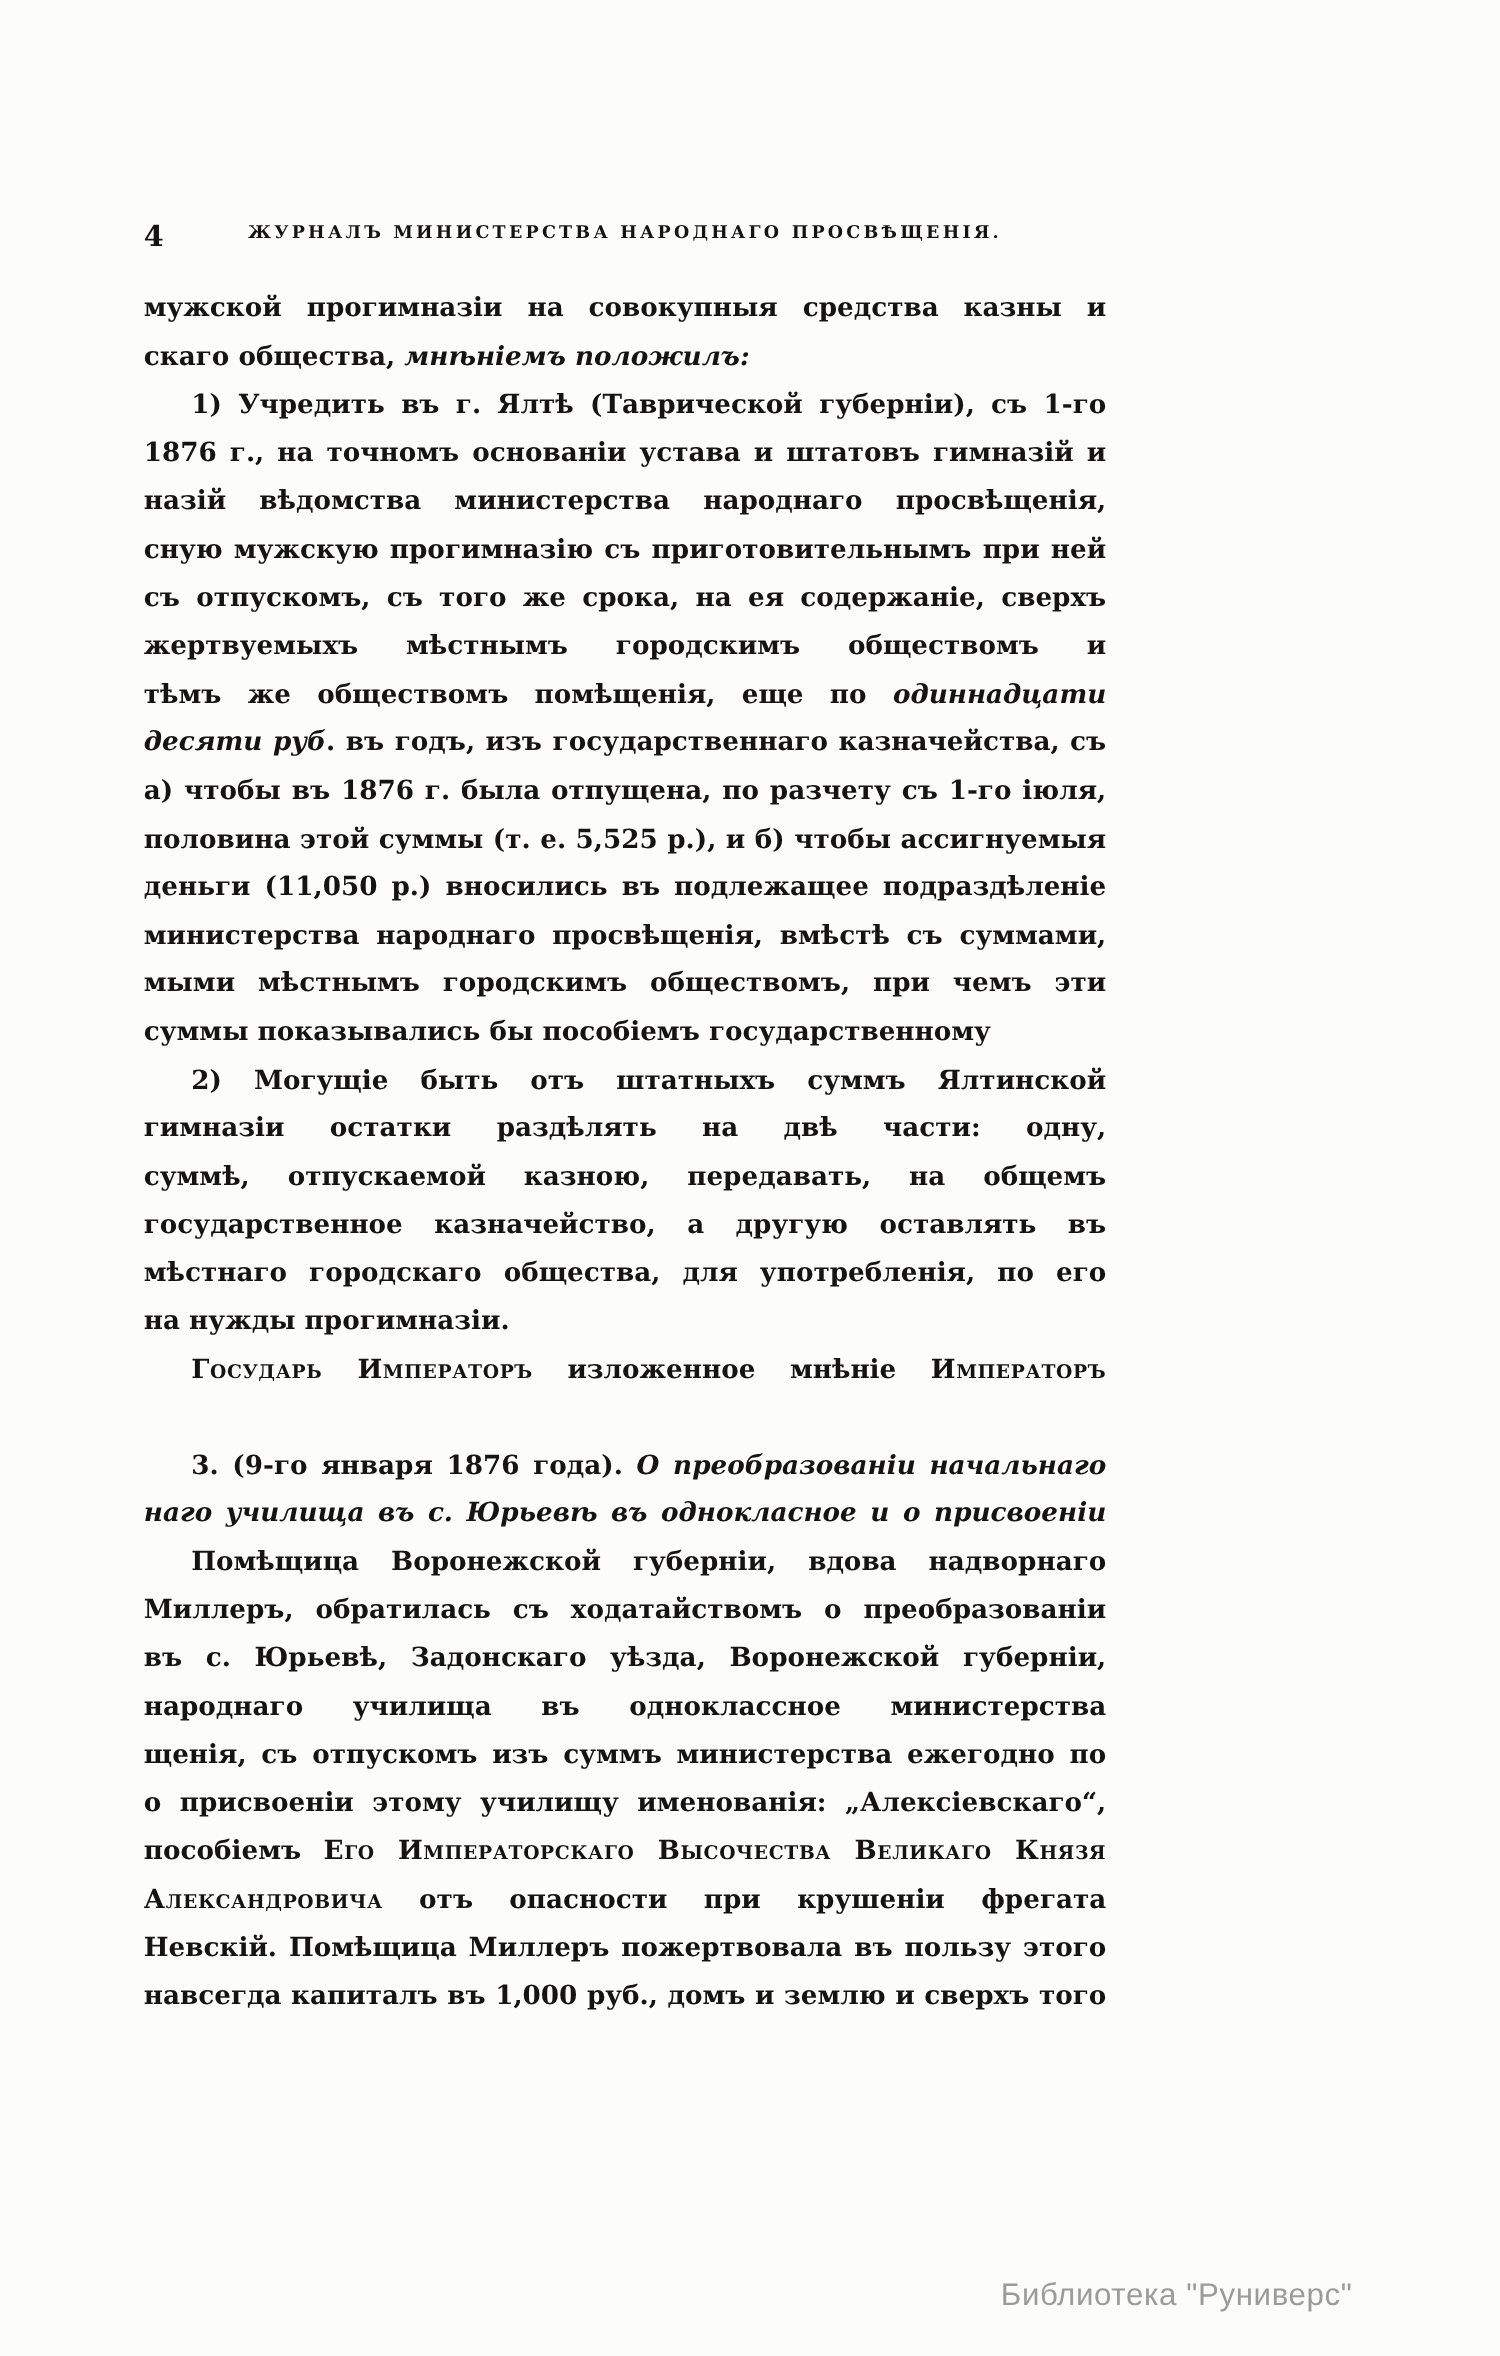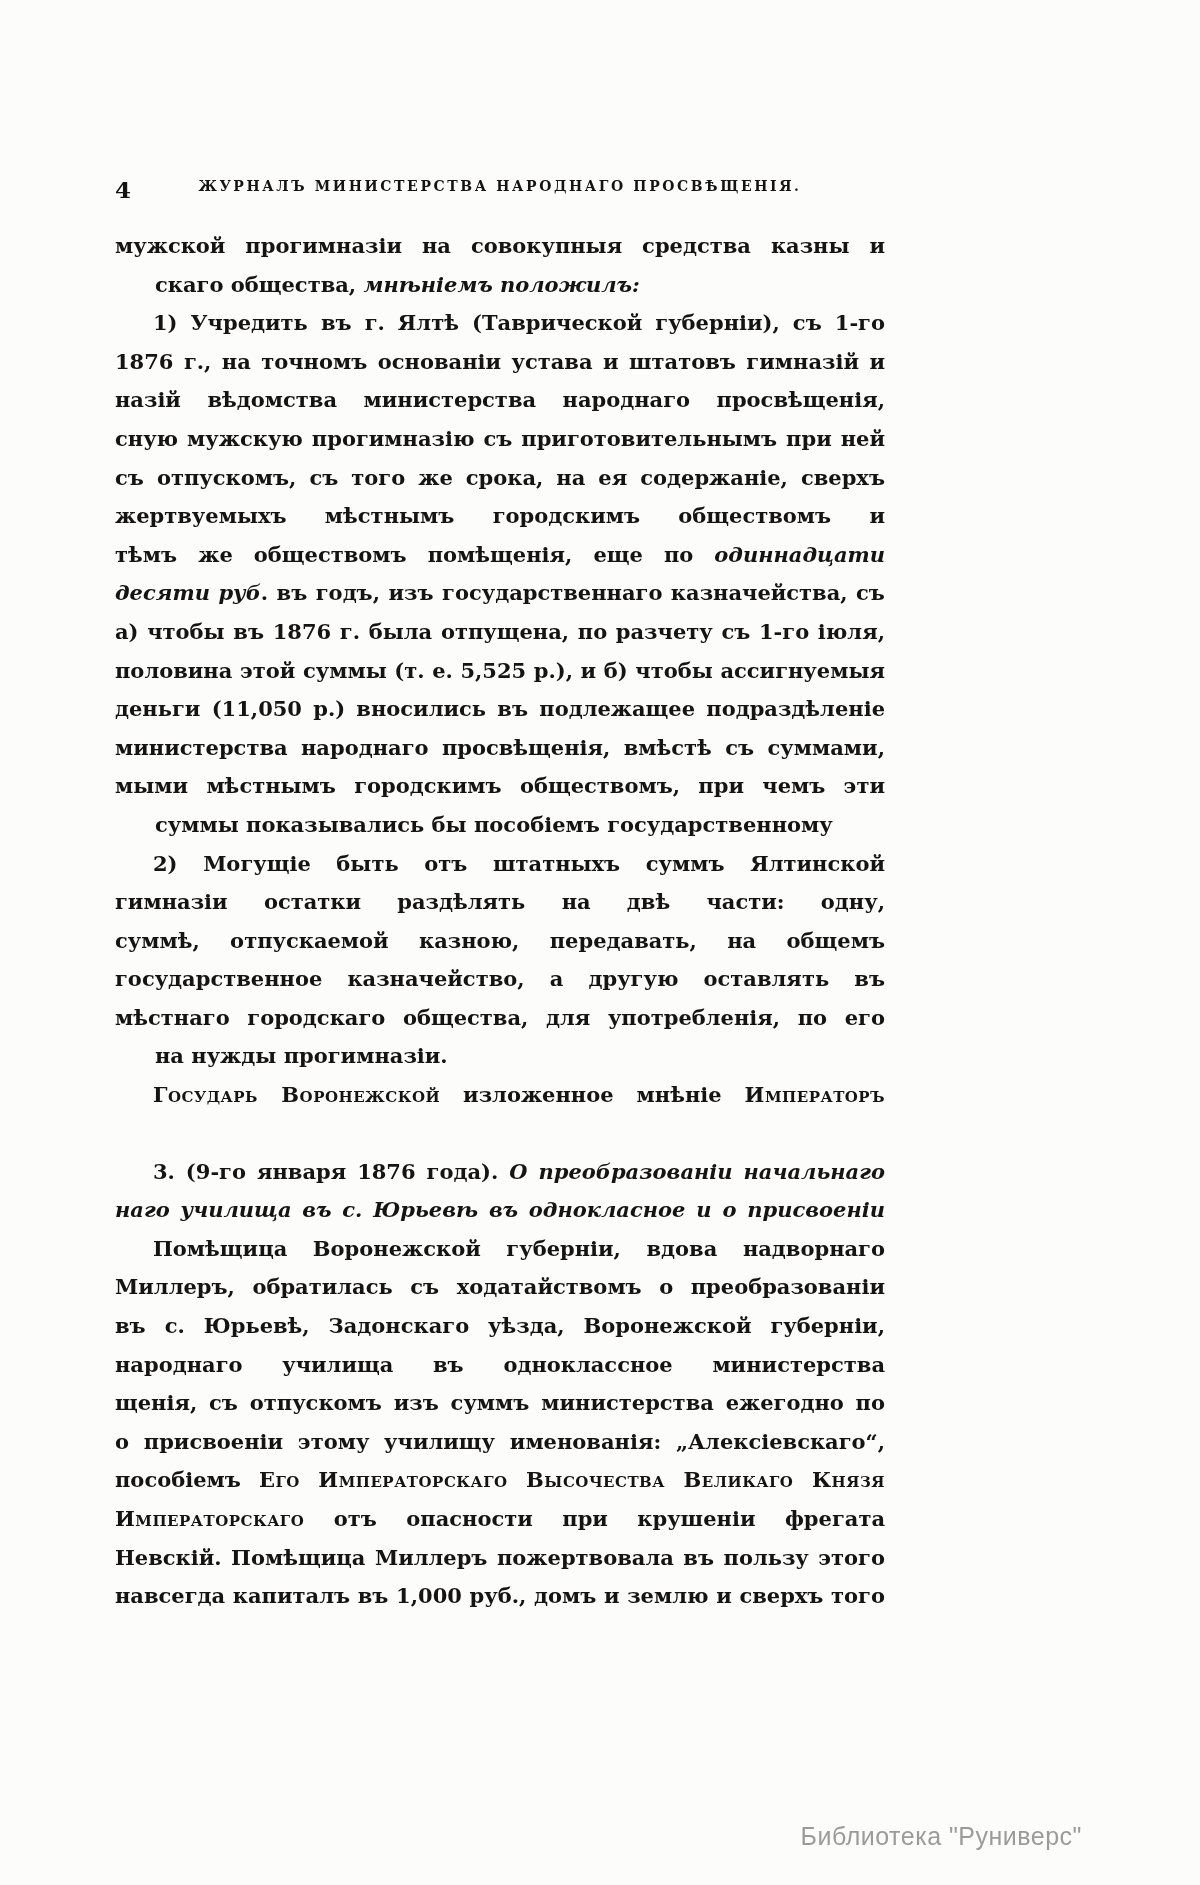--- a/index.html
+++ b/index.html
@@ -45,21 +45,20 @@
     line-height: 38.6px;
     height: 38.6px;
     text-align: justify;
     text-align-last: justify;
     white-space: normal;
     overflow: hidden;
   }
   .text-line.last-line {
     text-align: left;
     text-align-last: left;
-    margin-left: 40px;
   }
   .text-line.indent { text-indent: 38px; }
   .seg-regular { font-style: normal; }
   .seg-italic { font-style: italic; }
   .seg-smallcaps { font-variant: small-caps; letter-spacing: 0.5px; }
   .watermark {
     position: absolute;
     top: 1822px;
     right: 118px;
     font-family: "Liberation Sans", sans-serif;
@@ -99,33 +98,33 @@
     </div>
     <div class="paragraph">
       <div class="text-line indent"><span class="seg-regular">2) Могущіе быть отъ штатныхъ суммъ Ялтинской мужской про-</span></div>
       <div class="text-line"><span class="seg-regular">гимназіи остатки раздѣлять на двѣ части: одну, соотвѣтствующую</span></div>
       <div class="text-line"><span class="seg-regular">суммѣ, отпускаемой казною, передавать, на общемъ основаніи въ</span></div>
       <div class="text-line"><span class="seg-regular">государственное казначейство, а другую оставлять въ распоряженіи</span></div>
       <div class="text-line"><span class="seg-regular">мѣстнаго городскаго общества, для употребленія, по его усмотрѣнію,</span></div>
       <div class="text-line last-line"><span class="seg-regular">на нужды прогимназіи.</span></div>
     </div>
     <div class="paragraph">
-      <div class="text-line indent"><span class="seg-smallcaps">Государь Воронежской</span><span class="seg-regular"> изложенное мнѣніе </span><span class="seg-smallcaps">Императоръ</span></div>
+      <div class="text-line indent"><span class="seg-smallcaps">Государь Императоръ</span><span class="seg-regular"> изложенное мнѣніе </span><span class="seg-smallcaps">Императоръ</span></div>
     </div>
     <div class="paragraph gap-before">
       <div class="text-line indent"><span class="seg-regular">3. (9-го января 1876 года). </span><span class="seg-italic">О преобразованіи начальнаго народ-</span></div>
       <div class="text-line"><span class="seg-italic">наго училища въ с. Юрьевѣ въ однокласное и о присвоеніи оному на-</span></div>
     </div>
     <div class="paragraph">
       <div class="text-line indent"><span class="seg-regular">Помѣщица Воронежской губерніи, вдова надворнаго совѣтника</span></div>
       <div class="text-line"><span class="seg-regular">Миллеръ, обратилась съ ходатайствомъ о преобразованіи устроеннаго</span></div>
       <div class="text-line"><span class="seg-regular">въ с. Юрьевѣ, Задонскаго уѣзда, Воронежской губерніи, начальнаго</span></div>
       <div class="text-line"><span class="seg-regular">народнаго училища въ одноклассное министерства народнаго просвѣ-</span></div>
       <div class="text-line"><span class="seg-regular">щенія, съ отпускомъ изъ суммъ министерства ежегодно по 226 р. и</span></div>
       <div class="text-line"><span class="seg-regular">о присвоеніи этому училищу именованія: „Алексіевскаго“, въ память</span></div>
       <div class="text-line"><span class="seg-regular">пособіемъ </span><span class="seg-smallcaps">Его Императорскаго Высочества Великаго Князя Алексія</span></div>
-      <div class="text-line"><span class="seg-smallcaps">Императорскаго</span><span class="seg-regular"> отъ опасности при крушеніи фрегата Александръ</span></div>
+      <div class="text-line"><span class="seg-smallcaps">Александровича</span><span class="seg-regular"> отъ опасности при крушеніи фрегата Александръ</span></div>
       <div class="text-line"><span class="seg-regular">Невскій. Помѣщица Миллеръ пожертвовала въ пользу этого училища</span></div>
       <div class="text-line"><span class="seg-regular">навсегда капиталъ въ 1,000 руб., домъ и землю и сверхъ того на-</span></div>
     </div>
   </div>
 
 <div class="watermark">Библиотека "Руниверс"</div>
 
 </body></html>

